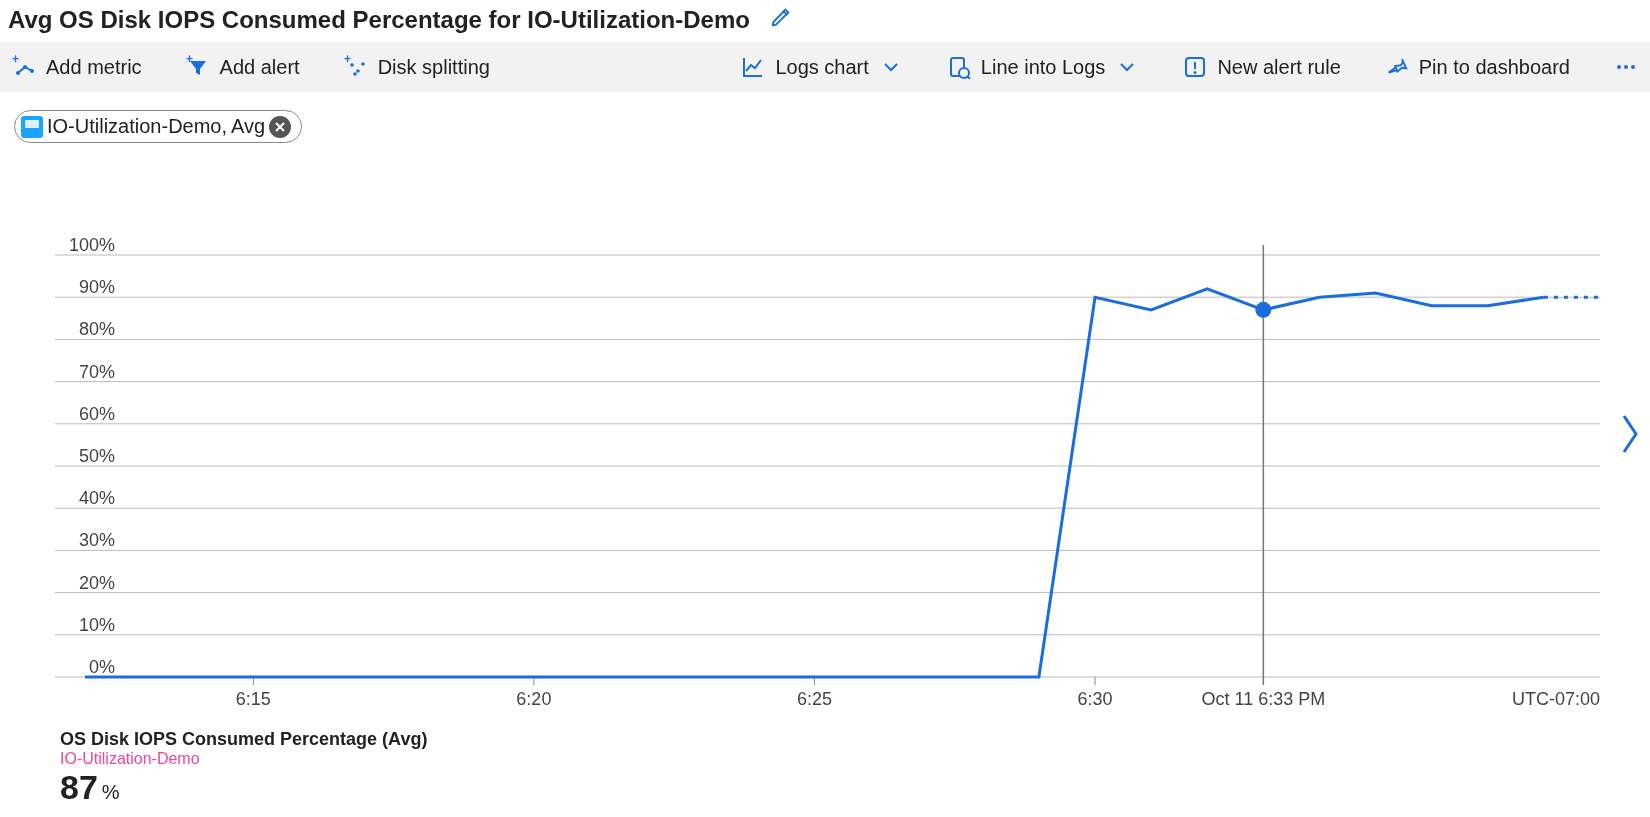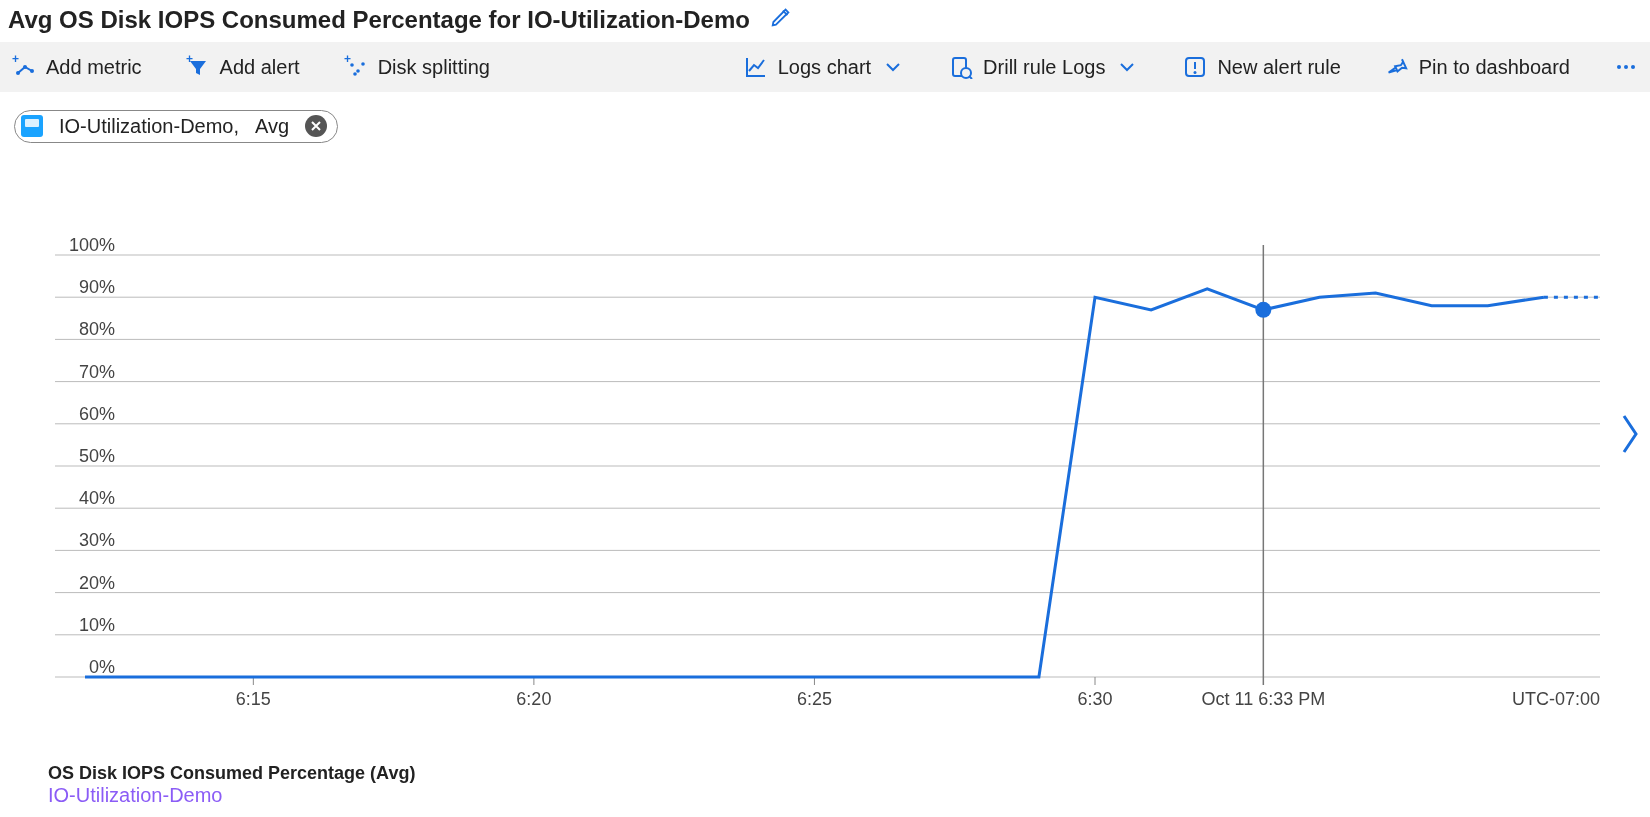--- a/index.html
+++ b/index.html
@@ -4,30 +4,30 @@
 <style>
   html,body{margin:0;padding:0;font-family:"Segoe UI",Arial,sans-serif;color:#222;background:#fff}
   .page{width:1650px;height:817px;position:relative;overflow:hidden}
   .title-row{display:flex;align-items:center;gap:20px;padding:6px 8px 8px 8px;font-size:24px;font-weight:600}
   .title-row svg{width:22px;height:22px}
   .toolbar{display:flex;align-items:center;height:50px;background:#f2f2f2;font-size:20px;color:#222;padding:0 6px;gap:32px}
   .tb-btn{display:flex;align-items:center;gap:10px;padding:0 6px;cursor:pointer;white-space:nowrap}
   .tb-btn svg{width:24px;height:24px;flex:0 0 auto}
   .spacer{flex:1}
   .pill-row{padding:18px 0 0 14px}
-  .pill{display:inline-flex;align-items:flex-start;gap:16px;border:1px solid #888;border-radius:22px;padding:4px 10px 4px 6px;font-size:20px}
+  .pill{display:inline-flex;align-items:center;gap:4px;border:1px solid #888;border-radius:22px;padding:4px 10px 4px 6px;font-size:20px}
   .pill .vm-badge{width:22px;height:22px;background:#1aa3ff;border-radius:3px;display:inline-block;position:relative}
   .pill .vm-badge::after{content:"";position:absolute;left:4px;right:4px;top:4px;bottom:10px;background:#fff;opacity:.85;border-radius:1px}
   .pill b{font-weight:700}
   .pill .x{width:22px;height:22px;border-radius:50%;background:#555;color:#fff;display:inline-flex;align-items:center;justify-content:center;font-size:14px;line-height:1}
   .chart-wrap{position:absolute;left:30px;top:235px;right:40px;bottom:90px}
-  .legend-block{position:absolute;left:40px;bottom:10px;display:flex;align-items:flex-end;}
+  .legend-block{position:absolute;left:40px;bottom:10px;display:flex;align-items:flex-end;gap:12px}
   .legend-bar{width:8px;background:#1a6edc}
   .legend-txt .l1{font-size:18px;font-weight:600}
-  .legend-txt .l2{font-size:20px;color:#8b5cf6}
+  .legend-txt .l2{font-size:16px;color:#ec4899}
   .legend-txt .big{font-size:34px;font-weight:600}
   .legend-txt .big .unit{font-size:20px;font-weight:400;margin-left:4px}
   .side-arrow{position:absolute;right:6px;top:410px;cursor:pointer}
   .side-arrow svg{width:28px;height:48px;stroke:#1a6edc}
   
   .chart-svg text{font-family:"Segoe UI",Arial,sans-serif;font-size:18px;fill:#444}
 </style>
 </head>
 <body>
 <div class="page">
@@ -80,21 +80,21 @@
     <svg viewBox="0 0 24 24" width="18" height="18">
           <path d="M6 9l6 6 6-6" stroke="#1a6edc" stroke-width="2" fill="none"></path>
         </svg>
   </div>
   <div class="tb-btn">
     <svg viewBox="0 0 24 24">
           <rect x="4" y="3" width="13" height="18" rx="2" stroke="#1a6edc" stroke-width="2" fill="none"></rect>
           <circle cx="17" cy="18" r="5" stroke="#1a6edc" stroke-width="2" fill="#f2f2f2"></circle>
           <path d="M20 21l3 3" stroke="#1a6edc" stroke-width="2"></path>
         </svg>
-    <span>Drill rule Logs</span>
+    <span>Line into Logs</span>
     <svg viewBox="0 0 24 24" width="18" height="18">
           <path d="M6 9l6 6 6-6" stroke="#1a6edc" stroke-width="2" fill="none"></path>
         </svg>
   </div>
   <div class="tb-btn">
     <svg viewBox="0 0 24 24">
           <rect x="3" y="3" width="18" height="18" rx="3" stroke="#1a6edc" stroke-width="2" fill="none"></rect>
           <line x1="12" y1="7" x2="12" y2="14" stroke="#1a6edc" stroke-width="2"></line>
           <circle cx="12" cy="17.5" r="1.5" fill="#1a6edc"></circle>
         </svg>
@@ -173,16 +173,19 @@
   <svg viewBox="0 0 24 48" fill="none" stroke-width="3">
         <path d="M6 6l12 18L6 42"></path>
       </svg>
 </div>
 
 <div class="legend-block">
   <div class="legend-bar"></div>
   <div class="legend-txt">
     <div class="l1">OS Disk IOPS Consumed Percentage (Avg)</div>
     <div class="l2">IO-Utilization-Demo</div>
+    <div class="big">
+      <span>87</span><span class="unit">%</span>
+    </div>
   </div>
 </div>
 
 </div>
 
 </body></html>

